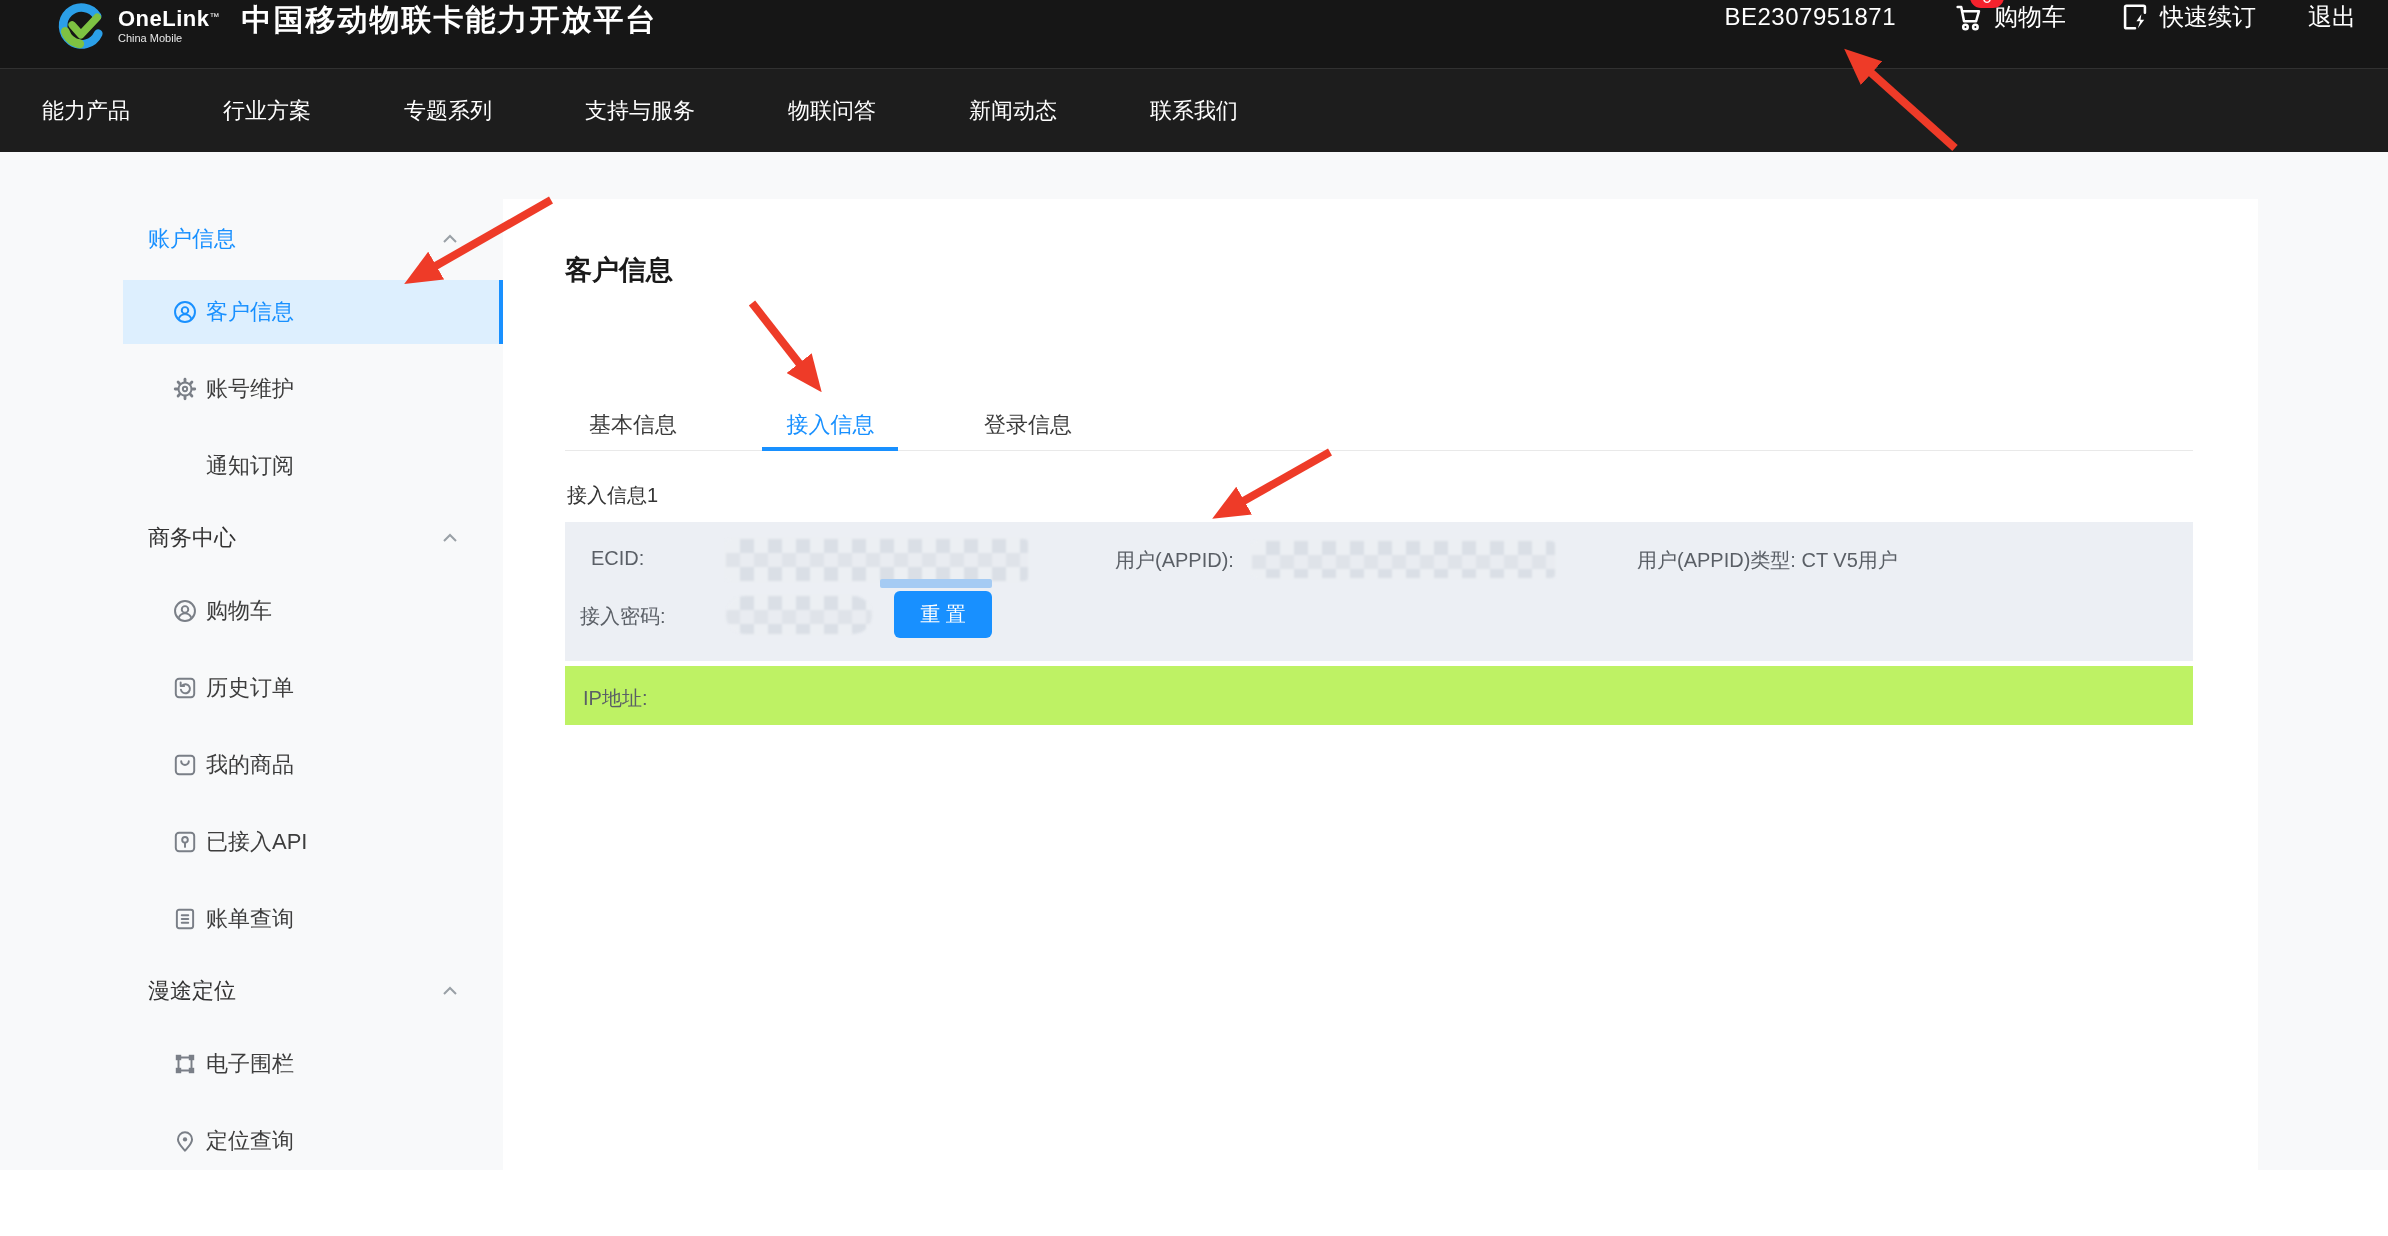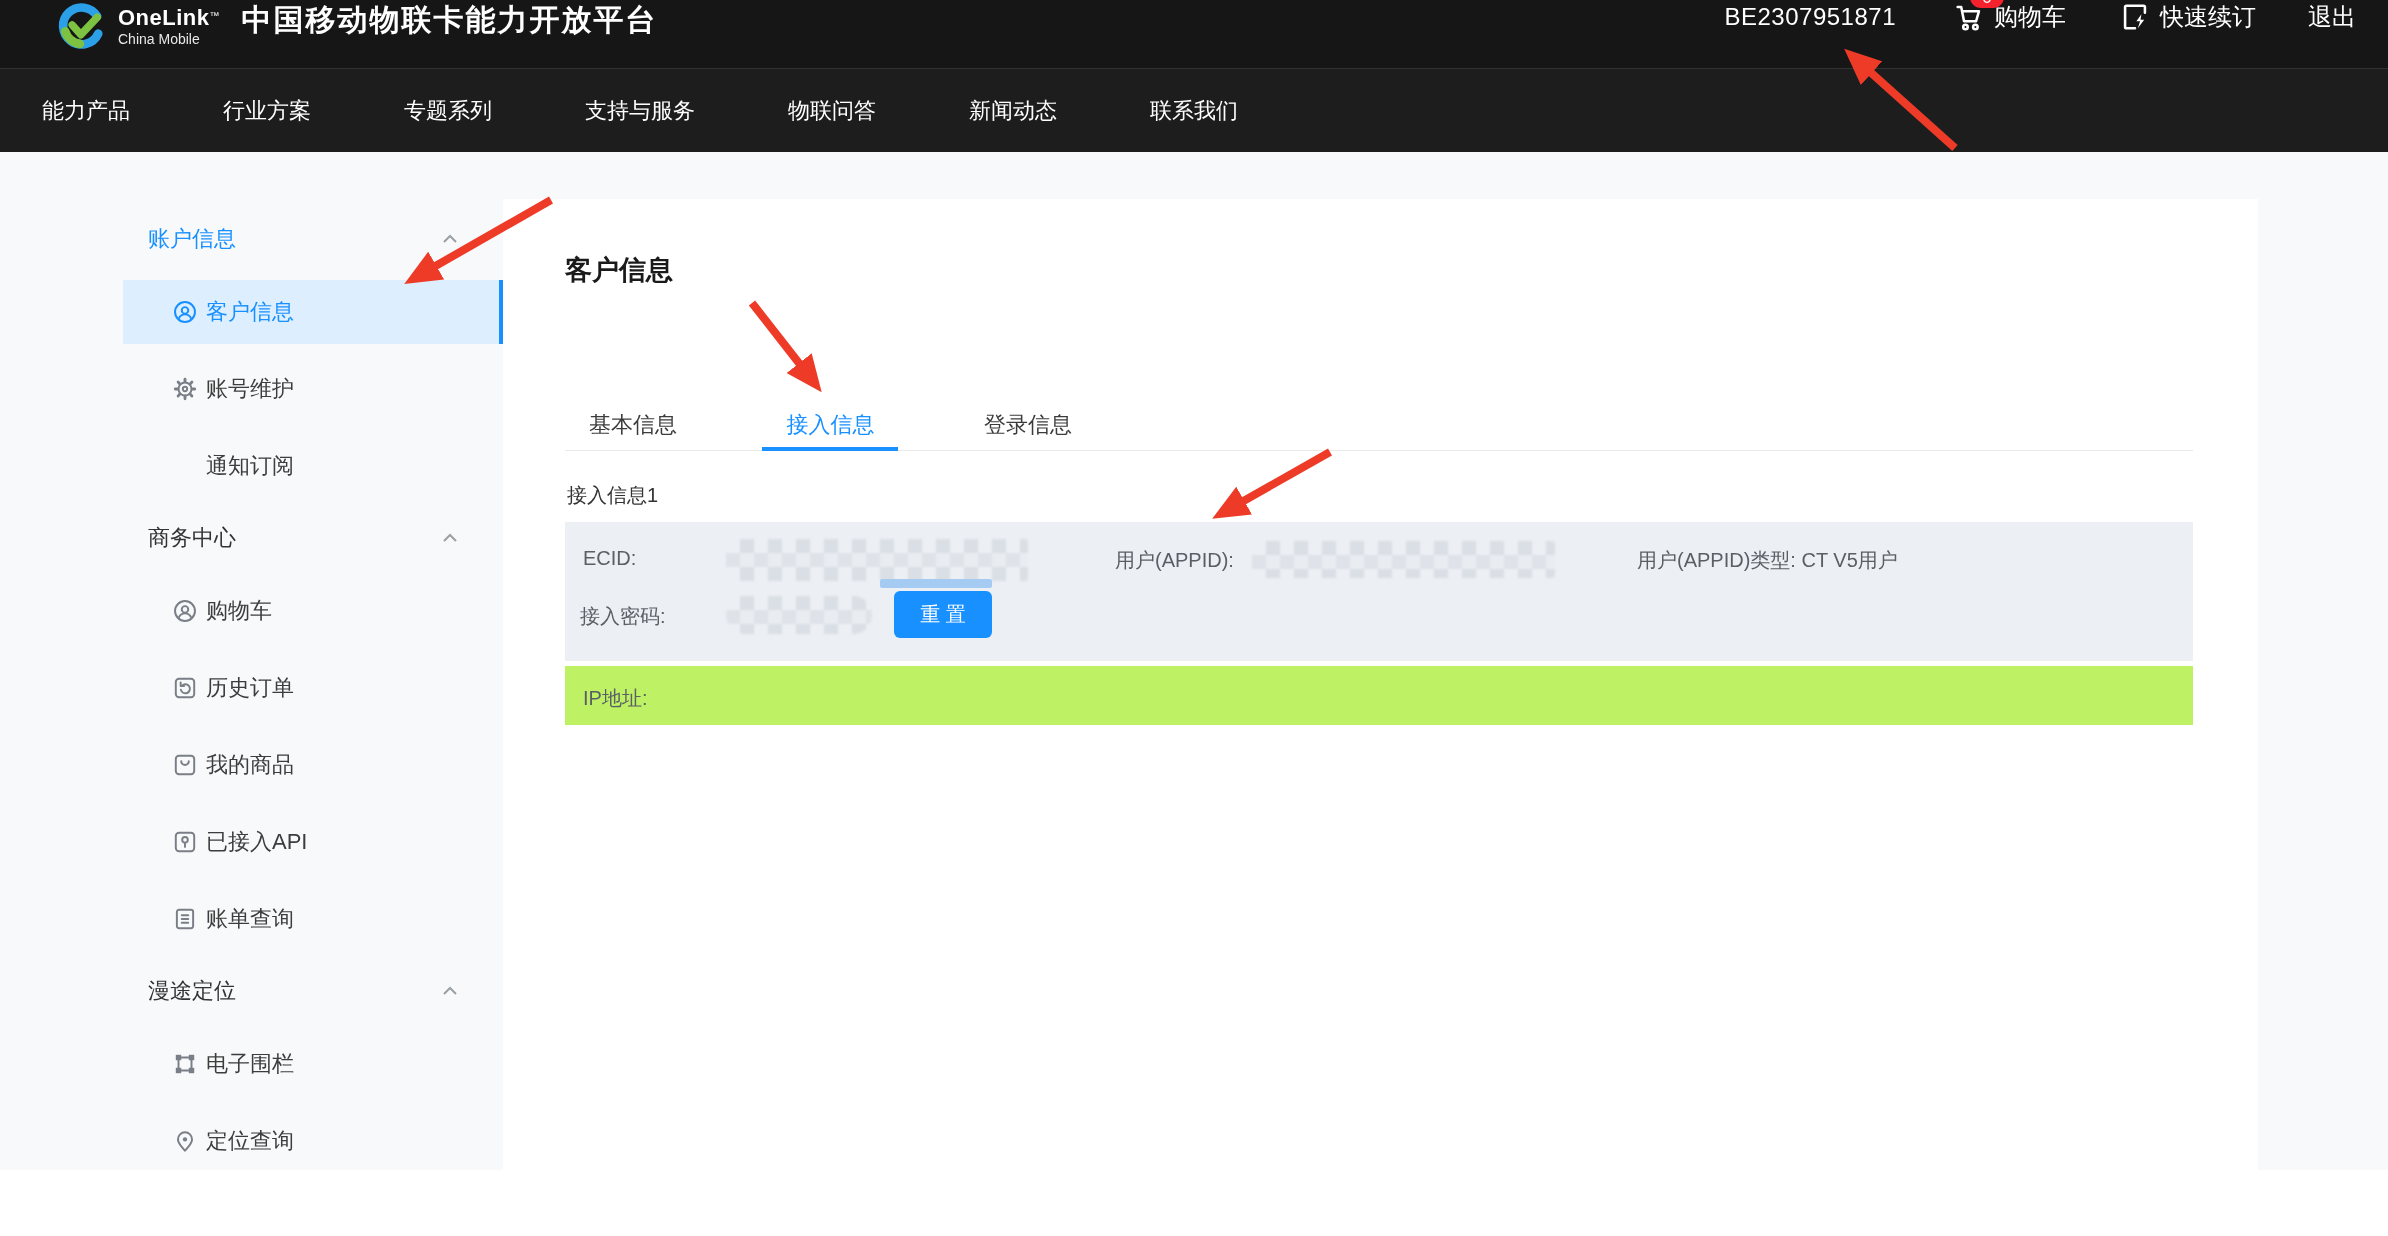--- a/index.html
+++ b/index.html
@@ -6,21 +6,21 @@
   html,body { width:2388px; height:1236px; overflow:hidden; background:#fff;
     font-family:"Liberation Sans","DejaVu Sans",sans-serif; }
 
   
   .topbar { position:relative; height:68px; background:#161616; display:flex; align-items:flex-start;padding-left:20px; }
   .logo-wrap { display:flex; align-items:center; margin-left:36px; }
   .logo-mark { width:52px; height:52px; }
   .logo-text { margin-left:10px; color:#fff; line-height:1; }
   .logo-brand { font-size:22px; font-weight:bold; letter-spacing:0.5px; }
   .logo-tm { font-size:10px; vertical-align:super; }
-  .logo-sub { font-size:14px; margin-top:3px; color:#e8e8e8; }
+  .logo-sub { font-size:11px; margin-top:3px; color:#e8e8e8; }
   .site-title { color:#fff; font-size:30px; font-weight:bold; margin-left:22px; letter-spacing:2px; }
   .topbar-right { margin-left:auto; display:flex; align-items:center; color:#fff; font-size:24px; margin-right:32px; }
   .user-id { margin-right:56px; letter-spacing:0.5px; }
   .tb-item { display:flex; align-items:center; cursor:pointer; }
   .cart-group { position:relative; margin-right:52px; }
   .cart-badge { position:absolute; top:-14px; left:18px; background:#f5222d; color:#fff;
     font-size:18px; line-height:22px; padding:0 12px; border-radius:12px; }
   .tb-icon { width:34px; height:34px; margin-right:8px; }
   .renew-group { margin-right:52px; }
 
@@ -253,21 +253,21 @@
 
     <div class="tabs">
       <span class="tab">基本信息</span>
       <span class="tab active">接入信息</span>
       <span class="tab">登录信息</span>
     </div>
 
     <div class="section-label">接入信息1</div>
 
     <div class="info-box">
-      <span class="f-label" style="left:18px; top:25px;">ECID:</span>
+      <span class="f-label" style="left:26px; top:25px;">ECID:</span>
       <span class="mosaic" style="left:161px; top:17px; width:302px; height:42px;"></span>
 
       <span class="f-label" style="left:550px; top:25px;">用户(APPID):</span>
       <span class="mosaic" style="left:687px; top:19px; width:303px; height:37px;"></span>
 
       <span class="f-label" style="left:1072px; top:25px;"><span>用户(APPID)类型:</span> <span>CT V5用户</span></span>
 
       <span class="f-label" style="left:15px; top:81px;">接入密码:</span>
       <span class="mosaic" style="left:161px; top:74px; width:146px; height:38px; border-radius:19px;"></span>
 

